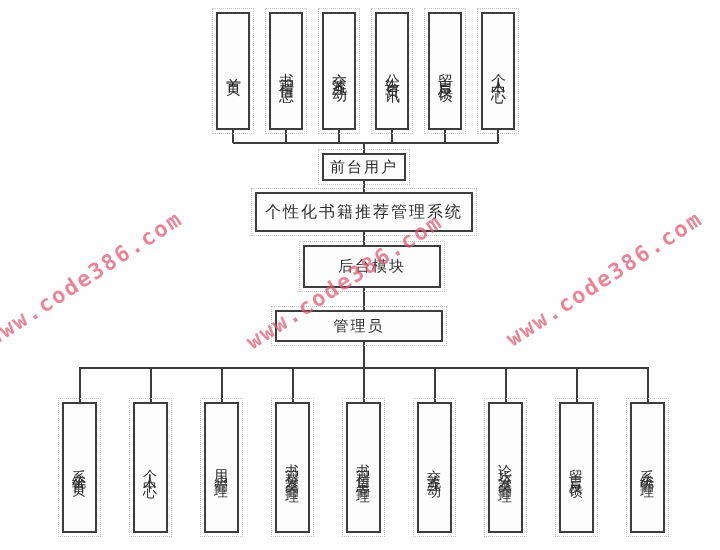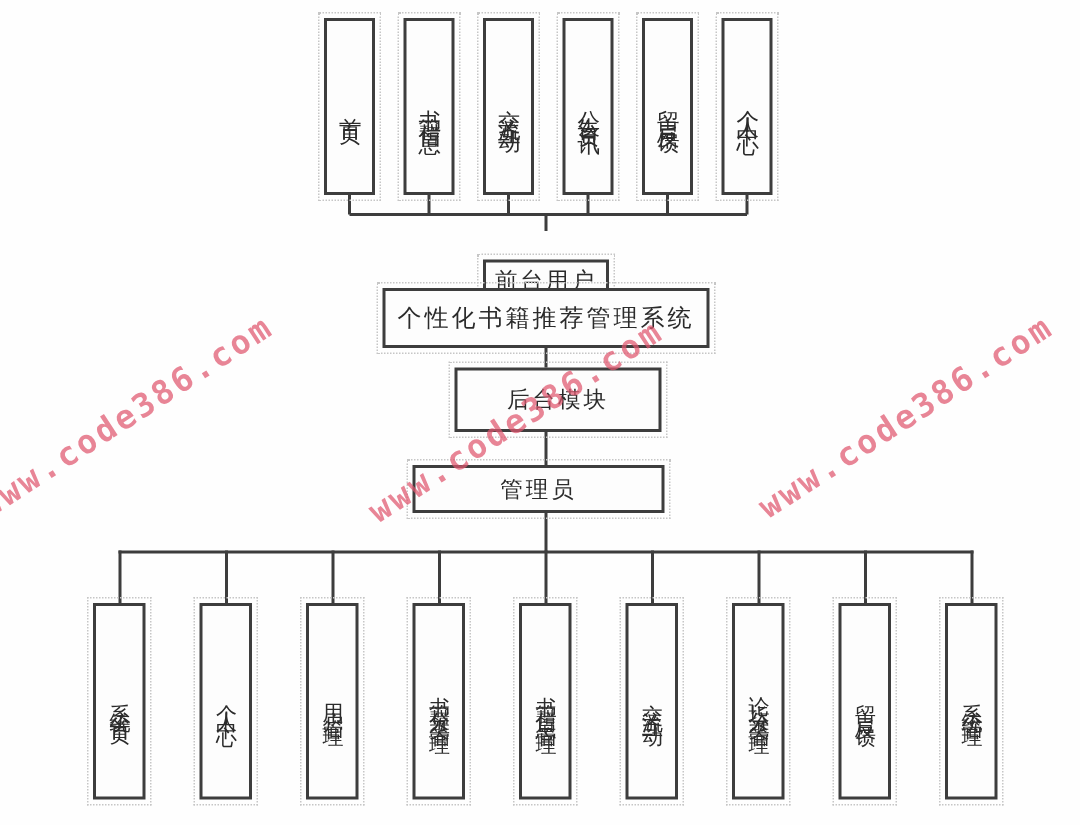--- a/index.html
+++ b/index.html
@@ -57,21 +57,21 @@
 
   <i class="ln" style="left:232px;top:130px;width:2px;height:13px;"></i>
   <i class="ln" style="left:285px;top:130px;width:2px;height:13px;"></i>
   <i class="ln" style="left:338px;top:130px;width:2px;height:13px;"></i>
   <i class="ln" style="left:391px;top:130px;width:2px;height:13px;"></i>
   <i class="ln" style="left:444px;top:130px;width:2px;height:13px;"></i>
   <i class="ln" style="left:497px;top:130px;width:2px;height:13px;"></i>
   <i class="ln" style="left:233px;top:142px;width:265px;height:2px;"></i>
   <i class="ln" style="left:363px;top:142px;width:2px;height:12px;"></i>
 
-  <div class="box mid-box" style="left:322px;top:153px;width:84px;height:28px;font-size:15px;margin-top:20px;">
+  <div class="box mid-box" style="left:322px;top:153px;width:84px;height:28px;font-size:15px;">
     <span>前台用户</span>
   </div>
 
   <i class="ln" style="left:363px;top:180px;width:2px;height:13px;"></i>
 
   <div class="box mid-box" style="left:255px;top:192px;width:218px;height:40px;font-size:16px;">
     <span>个性化书籍推荐管理系统</span>
   </div>
 
   <i class="ln" style="left:363px;top:231px;width:2px;height:15px;"></i>

